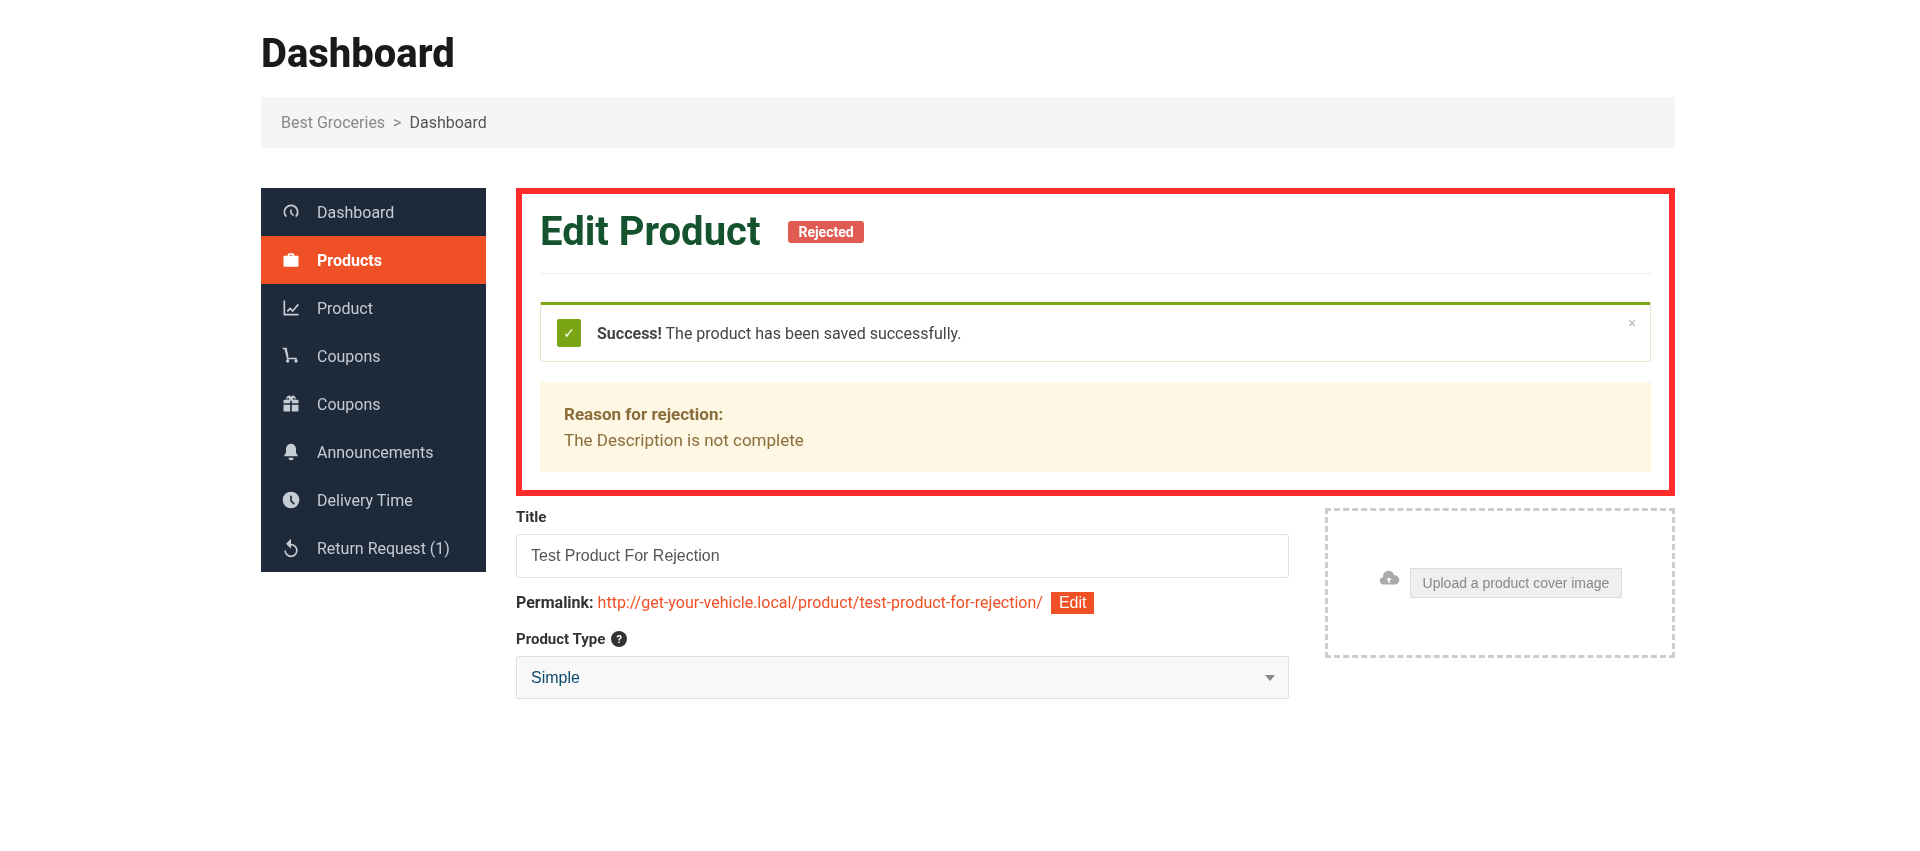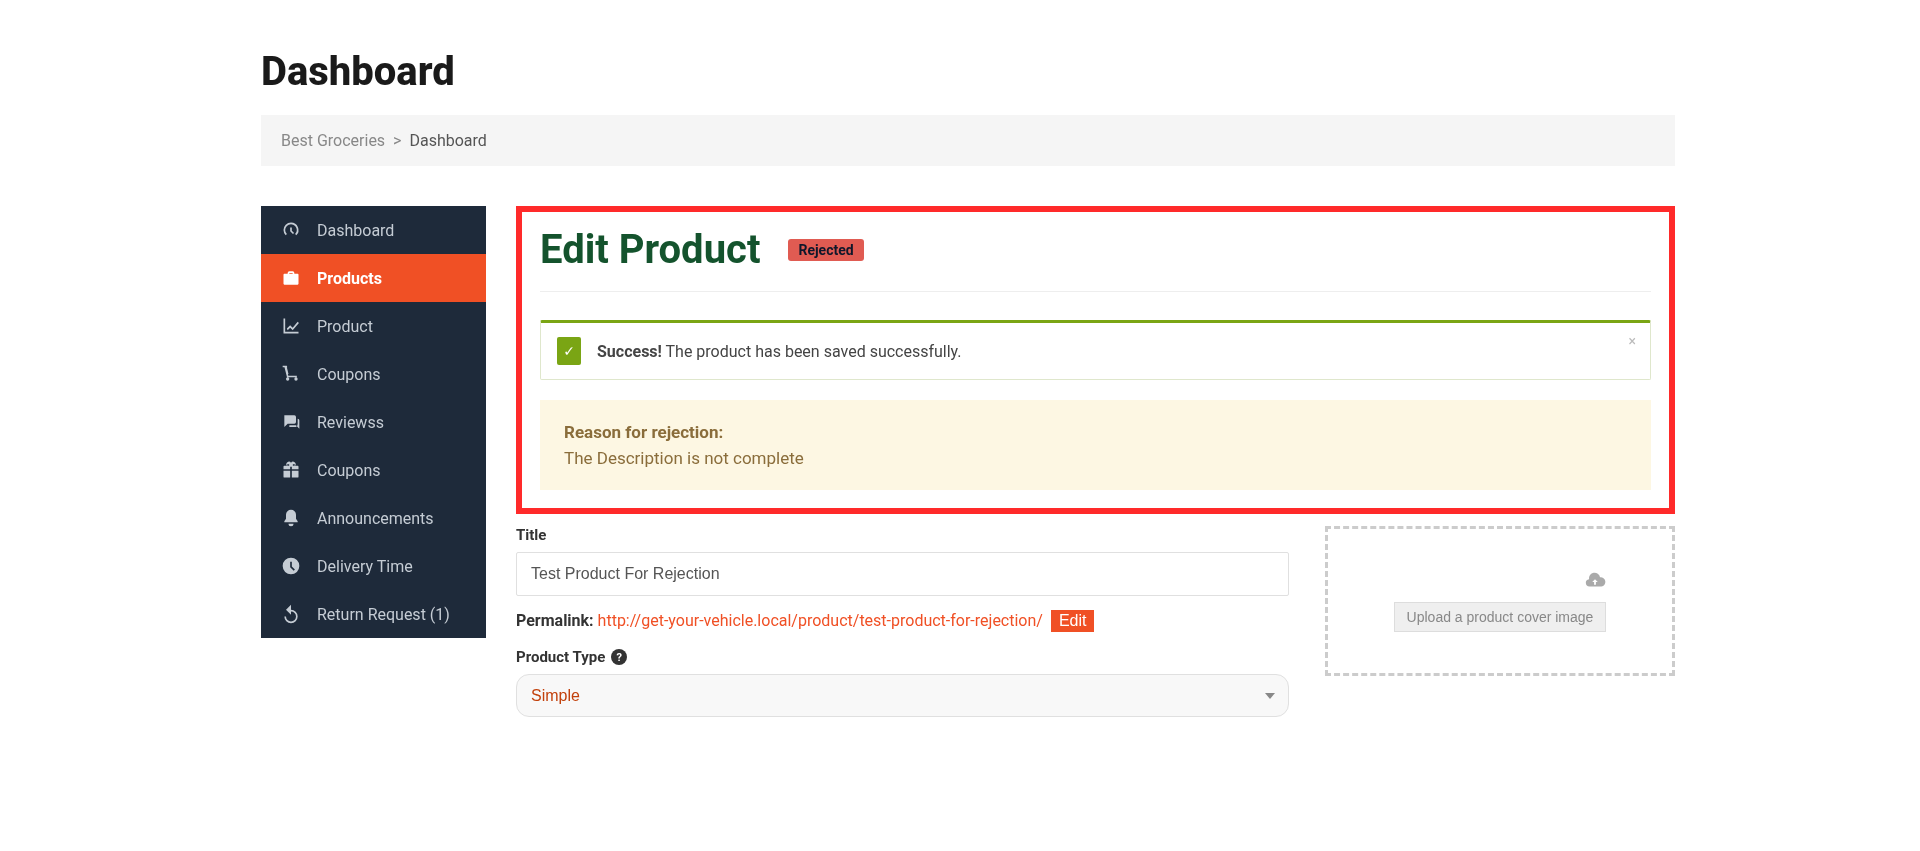--- a/index.html
+++ b/index.html
@@ -1,18 +1,18 @@
 <!DOCTYPE html>
 <html><head>
   <meta charset="utf-8">
   <style>
     * { margin: 0; padding: 0; box-sizing: border-box; }
     body { font-family: -apple-system, BlinkMacSystemFont, "Segoe UI", Roboto, "Helvetica Neue", Arial, sans-serif; background: #fff; color: #333; }
 
-    .page { max-width: 1430px; margin: 18px auto; padding: 30px 0 0 16px; }
+    .page { max-width: 1430px; margin: 0 auto; padding: 30px 0 0 16px; }
 
     .page-title { font-size: 40px; font-weight: 800; color: #1a1a1a; margin-bottom: 20px; padding-left: 0; }
 
     .breadcrumb { background: #f5f5f5; padding: 16px 20px; color: #888; font-size: 16px; margin-bottom: 40px; }
     .breadcrumb a { color: #888; text-decoration: none; }
     .breadcrumb .sep { margin: 0 4px; }
     .breadcrumb .current { color: #555; }
 
     .layout { display: flex; gap: 30px; align-items: flex-start; }
 
@@ -22,21 +22,21 @@
     .sidebar-item.active { background: #f05025; color: #fff; font-weight: 700; }
     .sidebar-item.active::after { content: ""; position: absolute; right: -14px; top: 50%; transform: translateY(-50%); width: 0; height: 0; border-top: 14px solid transparent; border-bottom: 14px solid transparent; border-right: 14px solid #fff; }
     .sidebar-item svg { width: 20px; height: 20px; fill: currentColor; }
 
     .main { flex: 1; }
 
     .highlight-box { border: 6px solid #ff2a2a; padding: 14px 18px 18px 18px; margin-bottom: 12px; }
 
     .edit-header { display: flex; align-items: center; gap: 28px; border-bottom: 1px solid #eee; padding-bottom: 18px; margin-bottom: 28px; }
     .edit-header h2 { font-size: 40px; font-weight: 700; color: #14532d; }
-    .badge-rejected { background: #e05b52; color: #0f172a; font-size: 14px; font-weight: 700; padding: 3px 10px; border-radius: 3px; }
+    .badge-rejected { background: #e05b52; color: #ffffff; font-size: 14px; font-weight: 700; padding: 3px 10px; border-radius: 3px; }
 
     .alert-success { border: 1px solid #dfe7cc; border-top: 3px solid #7aa514; background: #fff; padding: 14px 18px 14px 12px; display: flex; align-items: center; gap: 16px; font-size: 16px; color: #444; margin-bottom: 20px; position: relative; border-radius: 2px; }
     .alert-success .check { width: 24px; height: 28px; background: #7aa514; color: #fff; display: flex; align-items: center; justify-content: center; font-size: 14px; border-radius: 2px; margin-left: 4px; }
     .alert-success .close { position: absolute; right: 14px; top: 10px; color: #bbb; cursor: pointer; font-size: 14px; }
     .alert-success strong { font-weight: 700; }
 
     .alert-reason { background: #fdf7e3; padding: 22px 24px; font-size: 17px; }
     .alert-reason .reason-title { color: #8a6d3b; font-weight: 700; margin-bottom: 6px; }
     .alert-reason .reason-body { color: #8a6d3b; }
 
@@ -46,28 +46,28 @@
 
     .field-label { font-weight: 700; font-size: 15px; color: #333; margin-bottom: 8px; display: flex; align-items: center; gap: 6px; }
     .text-input { width: 100%; padding: 12px 14px; border: 1px solid #e0e0e0; font-size: 16px; color: #555; margin-bottom: 14px; border-radius: 2px; }
 
     .permalink-row { font-size: 16px; margin-bottom: 16px; }
     .permalink-row .perma-label { font-weight: 700; }
     .permalink-row a { color: #f05025; text-decoration: none; }
     .permalink-row .edit-btn { background: #f05025; color: #fff; border: none; padding: 2px 8px; font-size: 16px; margin-left: 4px; cursor: pointer; }
 
     .select-wrap { position: relative; }
-    .select { width: 100%; padding: 12px 14px; border: 1px solid #e0e0e0; background: #f8f8f8; font-size: 16px; color: #c2410c; appearance: none; border-radius: 13px; }
+    .select { width: 100%; padding: 12px 14px; border: 1px solid #e0e0e0; background: #f8f8f8; font-size: 16px; color: #0c4a6e; appearance: none; border-radius: 2px; }
     .select-wrap::after { content: ""; position: absolute; right: 14px; top: 50%; transform: translateY(-50%); width: 0; height: 0; border-left: 5px solid transparent; border-right: 5px solid transparent; border-top: 6px solid #888; pointer-events: none; }
 
     .help-icon { width: 16px; height: 16px; background: #333; color: #fff; border-radius: 50%; display: inline-flex; align-items: center; justify-content: center; font-size: 11px; font-weight: 700; }
 
     .upload-box { border: 3px dashed #ccc; min-height: 150px; display: flex; flex-direction: column; align-items: center; justify-content: center; gap: 6px; padding: 40px 10px; }
     .upload-btn { background: #efefef; border: 1px solid #ddd; color: #888; padding: 6px 12px; font-size: 14px; cursor: pointer; }
-    .upload-row { display: flex; align-items: flex-end; gap: 10px; flex-direction: column; }
+    .upload-row { display: flex; align-items: flex-start; gap: 10px; }
     .cloud-icon { width: 22px; height: 22px; fill: #aaa; }
   </style>
 </head>
 <body>
 
 <div class="page">
   <h1 class="page-title">Dashboard</h1>
 
   <div class="breadcrumb">
     <a href="#">Best Groceries</a>
@@ -101,28 +101,20 @@
           </span>
         <span>Product</span>
       </div>
       <div class="sidebar-item">
         <span class="icon">
             <svg viewBox="0 0 24 24">
               <path d="M7 4h14l-2 8H9L7 4zM5 2H2v2h2.2l3 12H19v-2H8.8L8.3 12H19l2-8H7.6L7 2H5zm3 18a2 2 0 1 0 0-4 2 2 0 0 0 0 4zm10 0a2 2 0 1 0 0-4 2 2 0 0 0 0 4z"></path>
             </svg>
           </span>
         <span>Coupons</span>
-      </div>
-      <div class="sidebar-item">
-        <span class="icon">
-            <svg viewBox="0 0 24 24">
-              <path d="M4 4h12a2 2 0 0 1 2 2v6a2 2 0 0 1-2 2H8l-4 4V4zm6 12h8l4 4V10a2 2 0 0 0-2-2v6a4 4 0 0 1-4 4h-6z"></path>
-            </svg>
-          </span>
-        <span>Reviewss</span>
       </div>
       <div class="sidebar-item">
         <span class="icon">
             <svg viewBox="0 0 24 24">
               <path d="M20 7h-3.17A3 3 0 0 0 12 3.17 3 3 0 0 0 7.17 7H4a1 1 0 0 0-1 1v3h8V8h2v3h8V8a1 1 0 0 0-1-1zM9 5a1 1 0 1 1 0 2H8a1 1 0 0 1 1-2zm6 0a1 1 0 0 1 1 2h-1a1 1 0 1 1 0-2zM3 13h8v8H4a1 1 0 0 1-1-1v-7zm10 0h8v7a1 1 0 0 1-1 1h-7v-8z"></path>
             </svg>
           </span>
         <span>Coupons</span>
       </div>
       <div class="sidebar-item">

